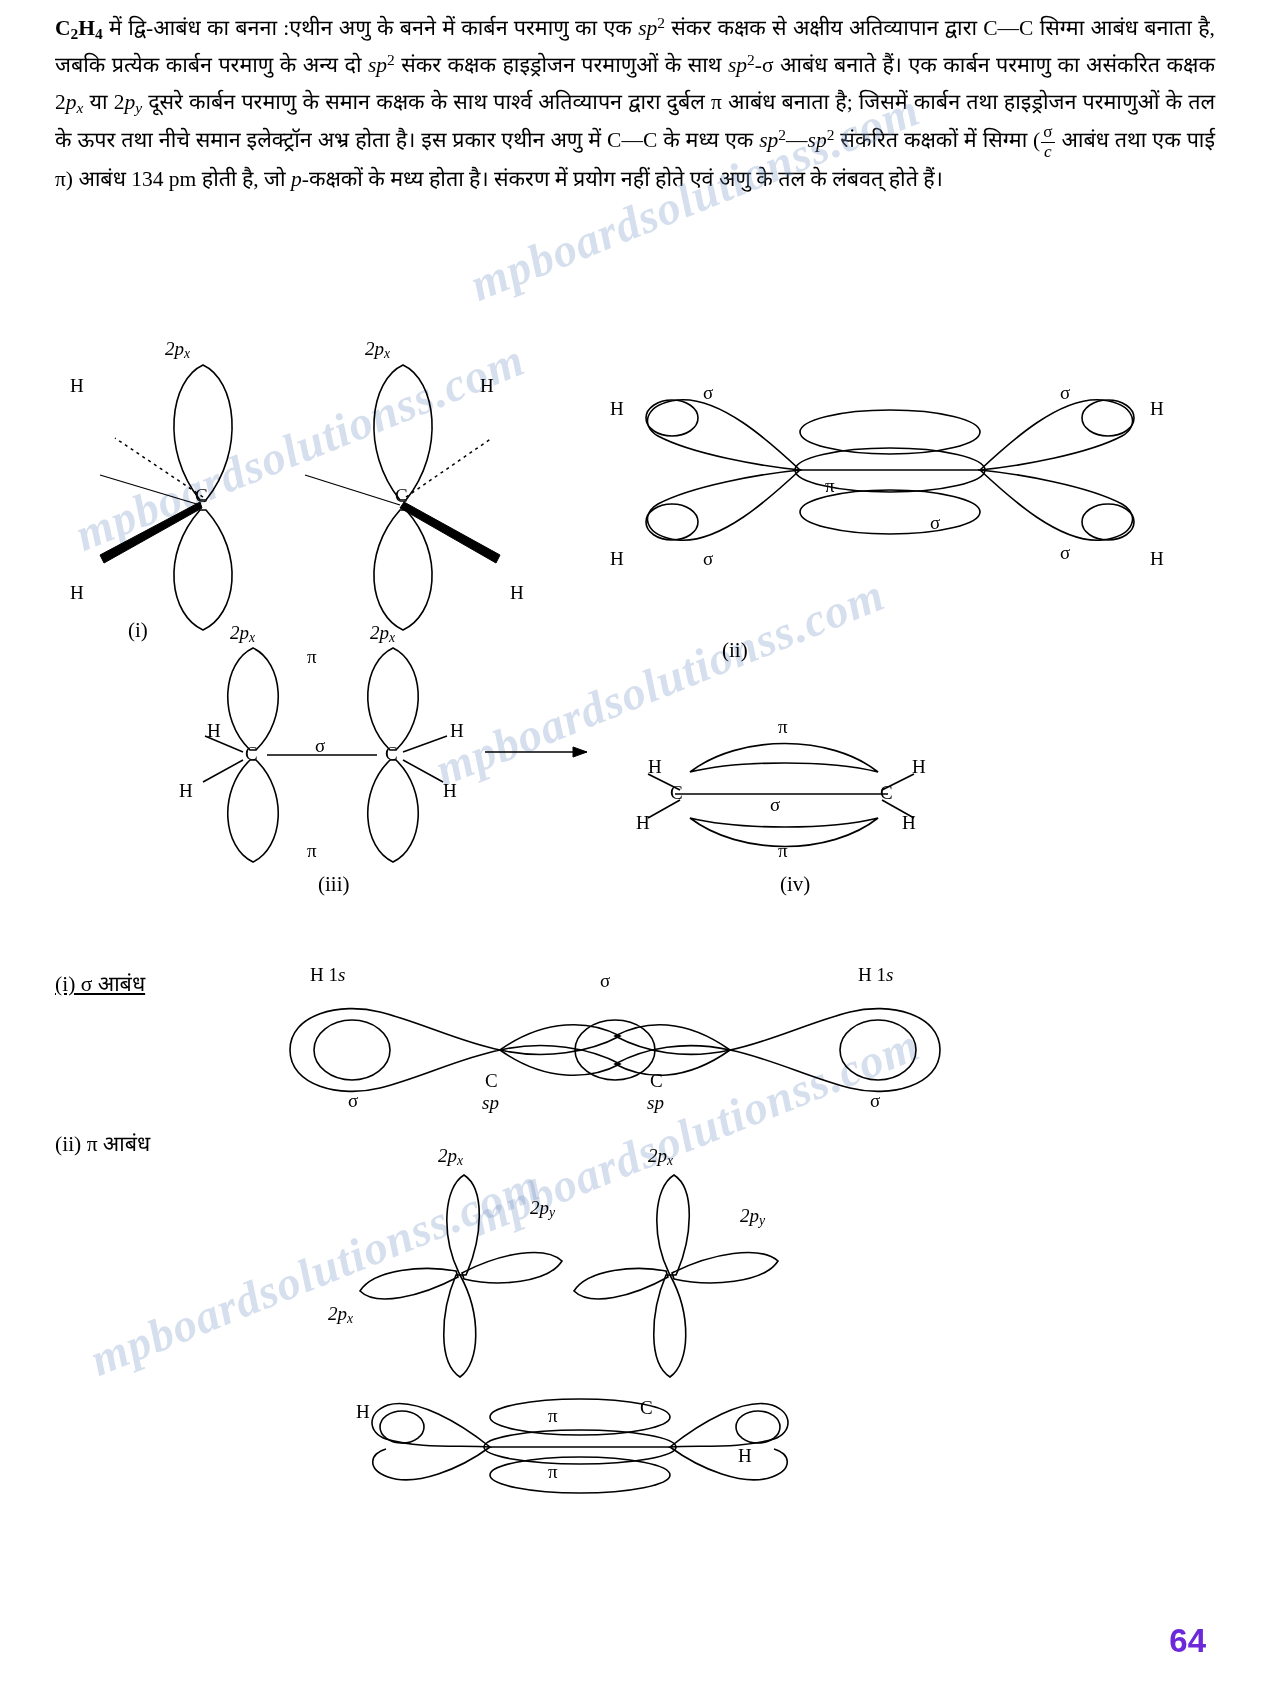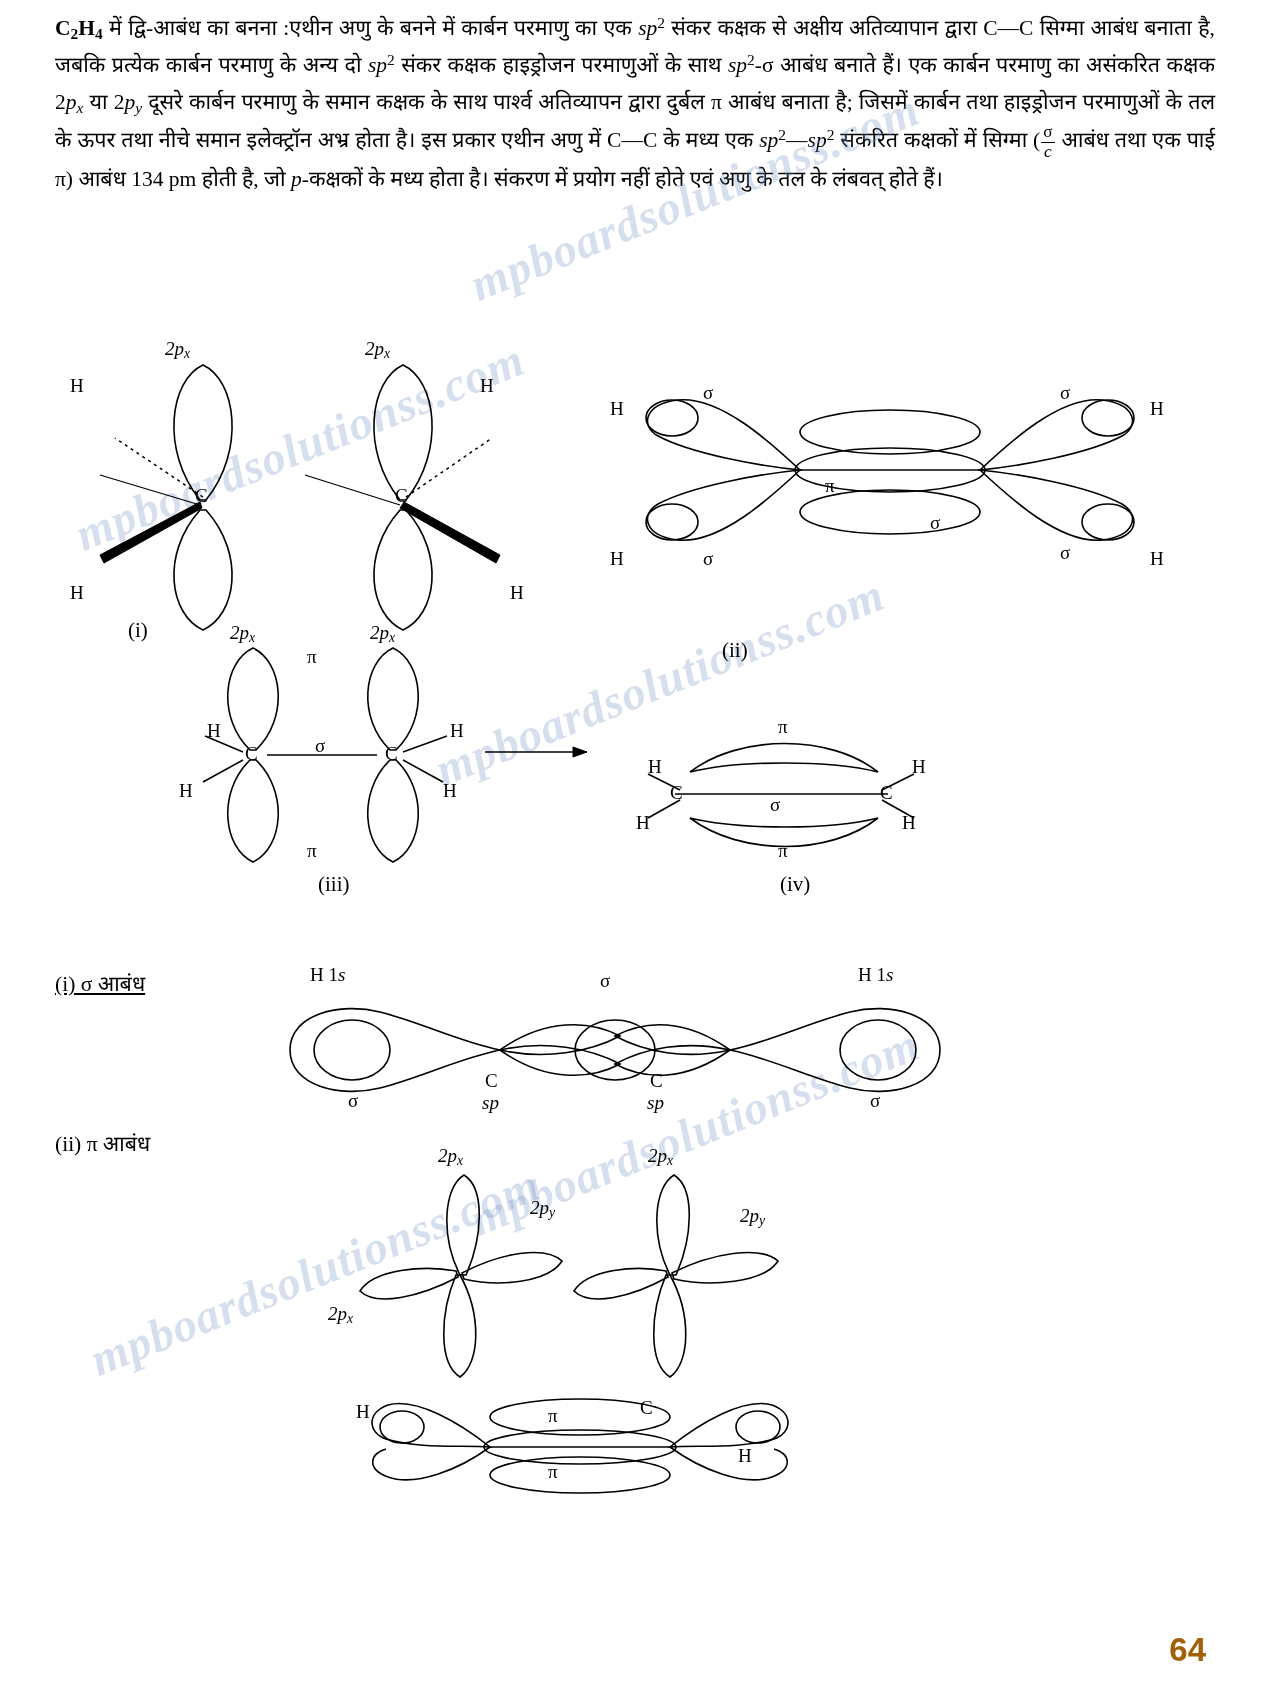--- a/index.html
+++ b/index.html
@@ -77,24 +77,24 @@
   }
   .lbl {
     position: absolute;
     font-size: 19px;
     font-family: "Liberation Serif", serif;
   }
   .lbl.it { font-style: italic; }
   .page-number {
     position: absolute;
     right: 58px;
-    bottom: 24px;
+    bottom: 33px;
     font-size: 33px;
     font-weight: bold;
-    color: #a16207;
+    color: #6d28d9;
     font-family: "Liberation Sans", sans-serif;
   }
   .line-text {
     position: absolute;
     font-size: 21.5px;
   }
   svg { overflow: visible; }
   .stroke { fill: none; stroke: #000; stroke-width: 1.6; }
   .stroke-thin { fill: none; stroke: #000; stroke-width: 1.3; }
   .filled { fill: #000; stroke: #000; }

